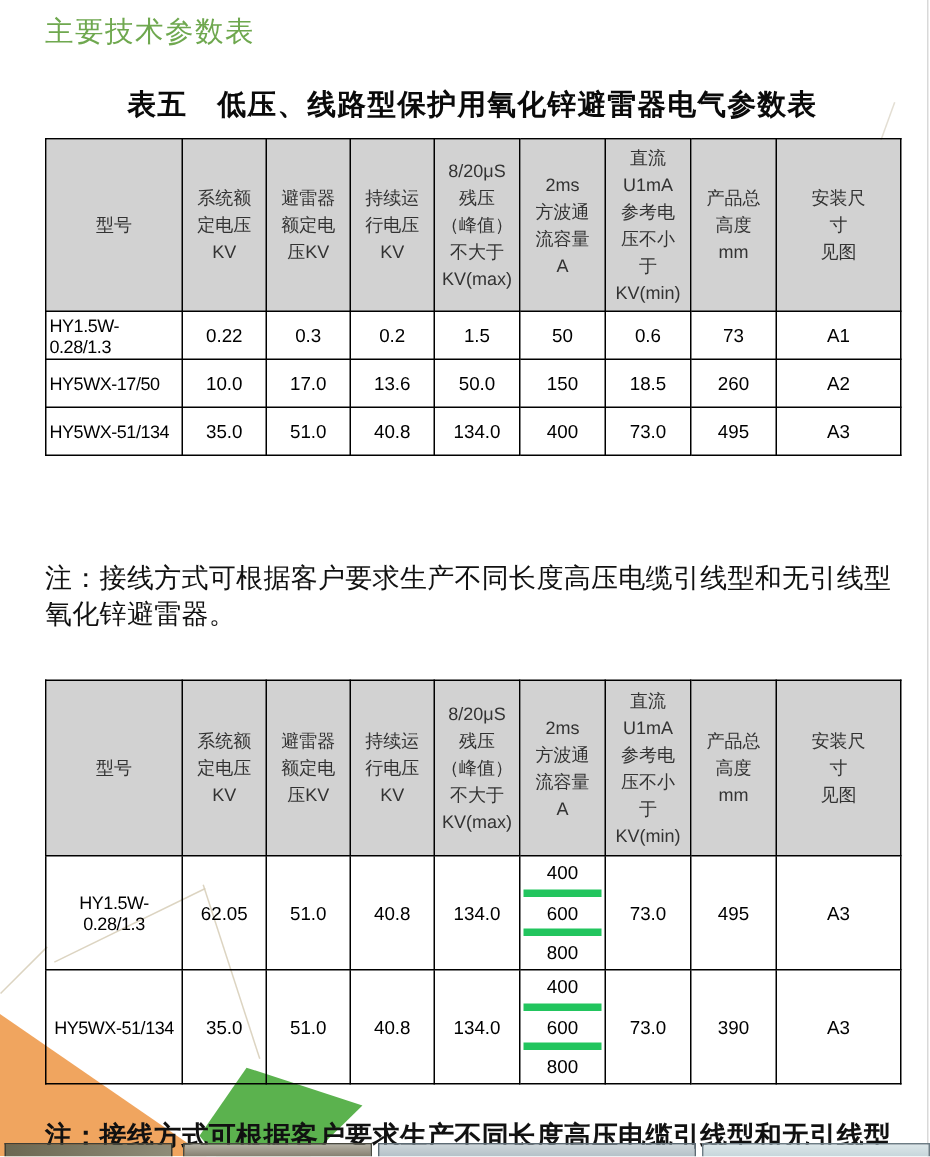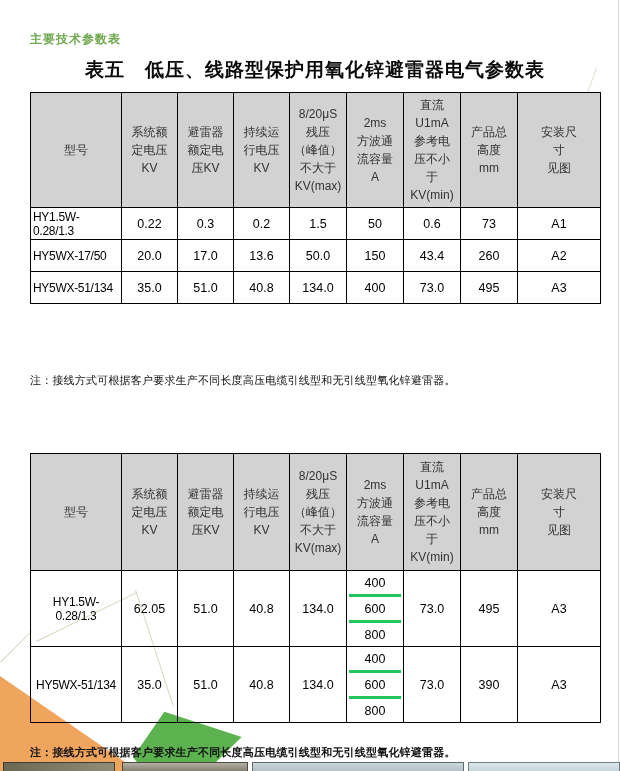--- a/index.html
+++ b/index.html
@@ -31,21 +31,21 @@
   .strip{position:absolute;left:0;top:762px;width:620px;height:9px;z-index:3;}
   .thumb{position:absolute;top:0;height:9px;border:1px solid #3f3f35;border-bottom:none;box-sizing:border-box;}
   .thumb1{left:3px;width:112px;background:linear-gradient(90deg,#6b6852,#8f8c78);}
   .thumb2{left:122px;width:126px;background:linear-gradient(180deg,#b5b1a4,#847f70);border-color:#4a4a40;}
   .thumb3{left:252px;width:212px;background:linear-gradient(180deg,#cdd6da,#b4c1c8);border-color:#5d6b74;}
   .thumb4{left:468px;width:152px;background:linear-gradient(180deg,#dbe6e9,#c6d6db);border-color:#6d7d85;}
   
   .content{position:absolute;inset:0;z-index:2;}
   .section-label{
     position:absolute;left:30px;top:8px;
-    font-size:12px;letter-spacing:1px;color:#6fa84f;font-weight:700;margin-top:23px;
+    font-size:19px;letter-spacing:1px;color:#6fa84f;font-weight:400;
   }
   .tbl-title{
     position:absolute;left:30px;width:570px;text-align:center;
     font-size:19px;font-weight:700;color:#0a0a0a;letter-spacing:1px;
     font-family:"Liberation Sans","DejaVu Sans",sans-serif;
   }
   .title5{top:57px;}
   .title6{top:417px;}
   table.param{
     position:absolute;left:30px;width:570px;
@@ -70,24 +70,24 @@
   }
   .table5 th{height:115px;}
   .table6 th{height:117px;}
   .table5 td{height:32px;}
   .table6 tr.band td{height:75px;}
   .table5 td.model{text-align:left;padding-left:2px;font-size:12px;letter-spacing:-0.3px;}
   .table6 td.model{font-size:12px;letter-spacing:-0.3px;}
   td.flow-td{padding:0;}
   .flow-stack{display:flex;flex-direction:column;height:75px;}
   .flow-cell{flex:1;display:flex;align-items:center;justify-content:center;font-size:12.5px;}
-  .flow-cell + .flow-cell{border-top:3px solid #22c55e;}
+  .flow-cell + .flow-cell{border-top:5px solid #22c55e;}
   .note{
     position:absolute;left:30px;width:570px;
-    font-size:11px;color:#111;letter-spacing:0.2px;
+    font-size:18px;color:#111;letter-spacing:0.2px;
   }
   .note1{top:373px;font-weight:500;}
   .note2{top:745px;font-weight:700;}
 </style>
 </head>
 <body>
 
 <div class="bg-layer">
   <div class="wm-line wm1"></div>
   <div class="wm-line wm2"></div>
@@ -158,26 +158,26 @@
         <td>0.3</td>
         <td>0.2</td>
         <td>1.5</td>
         <td>50</td>
         <td>0.6</td>
         <td>73</td>
         <td>A1</td>
       </tr>
       <tr>
         <td class="model">HY5WX-17/50</td>
-        <td>20.0</td>
+        <td>10.0</td>
         <td>17.0</td>
         <td>13.6</td>
         <td>50.0</td>
         <td>150</td>
-        <td>43.4</td>
+        <td>18.5</td>
         <td>260</td>
         <td>A2</td>
       </tr>
       <tr>
         <td class="model">HY5WX-51/134</td>
         <td>35.0</td>
         <td>51.0</td>
         <td>40.8</td>
         <td>134.0</td>
         <td>400</td>

